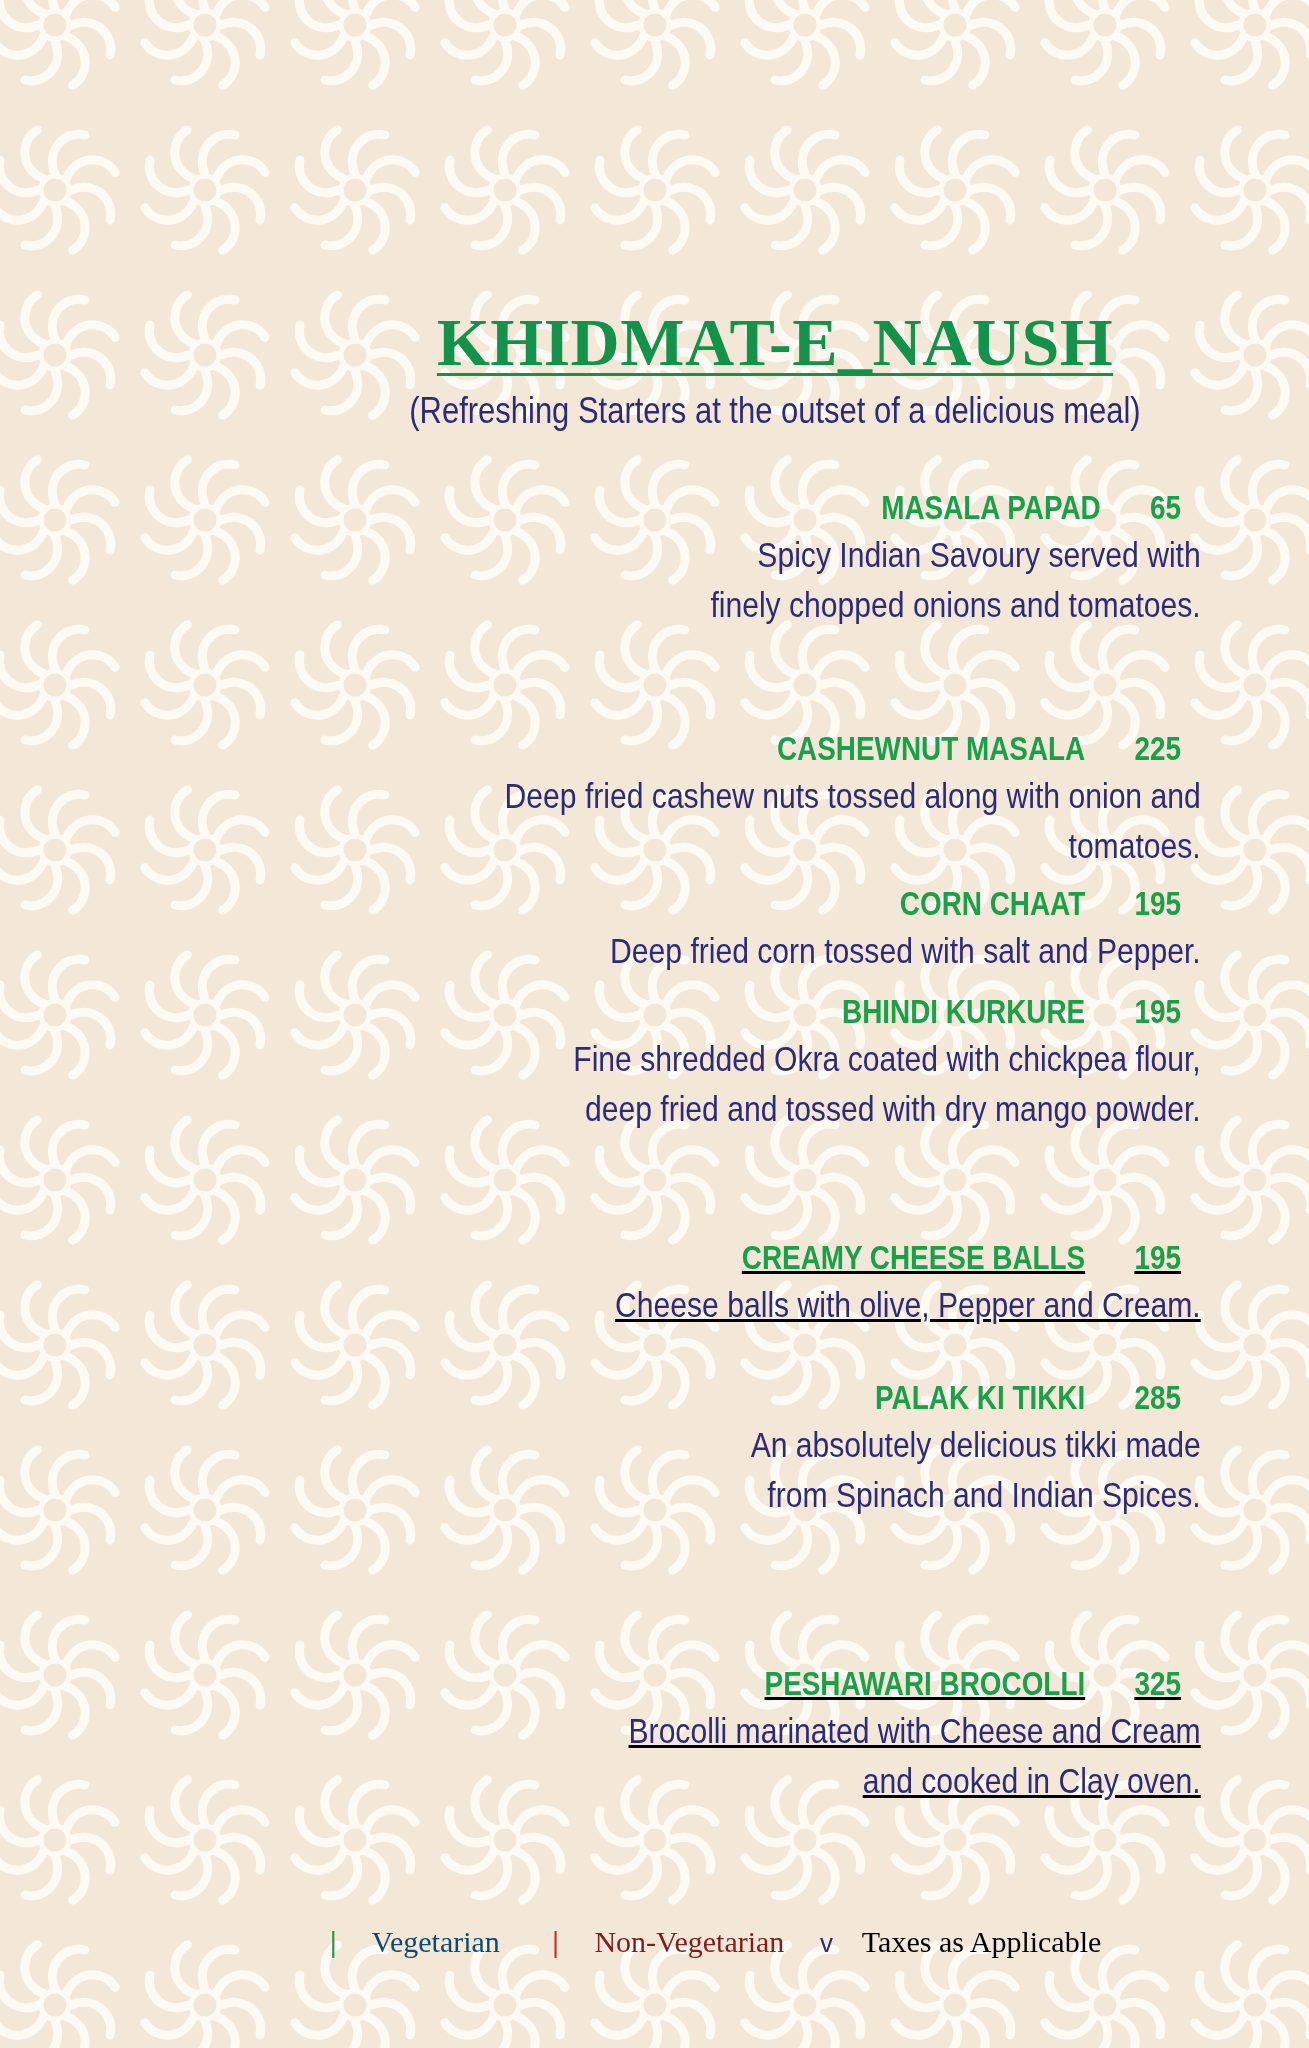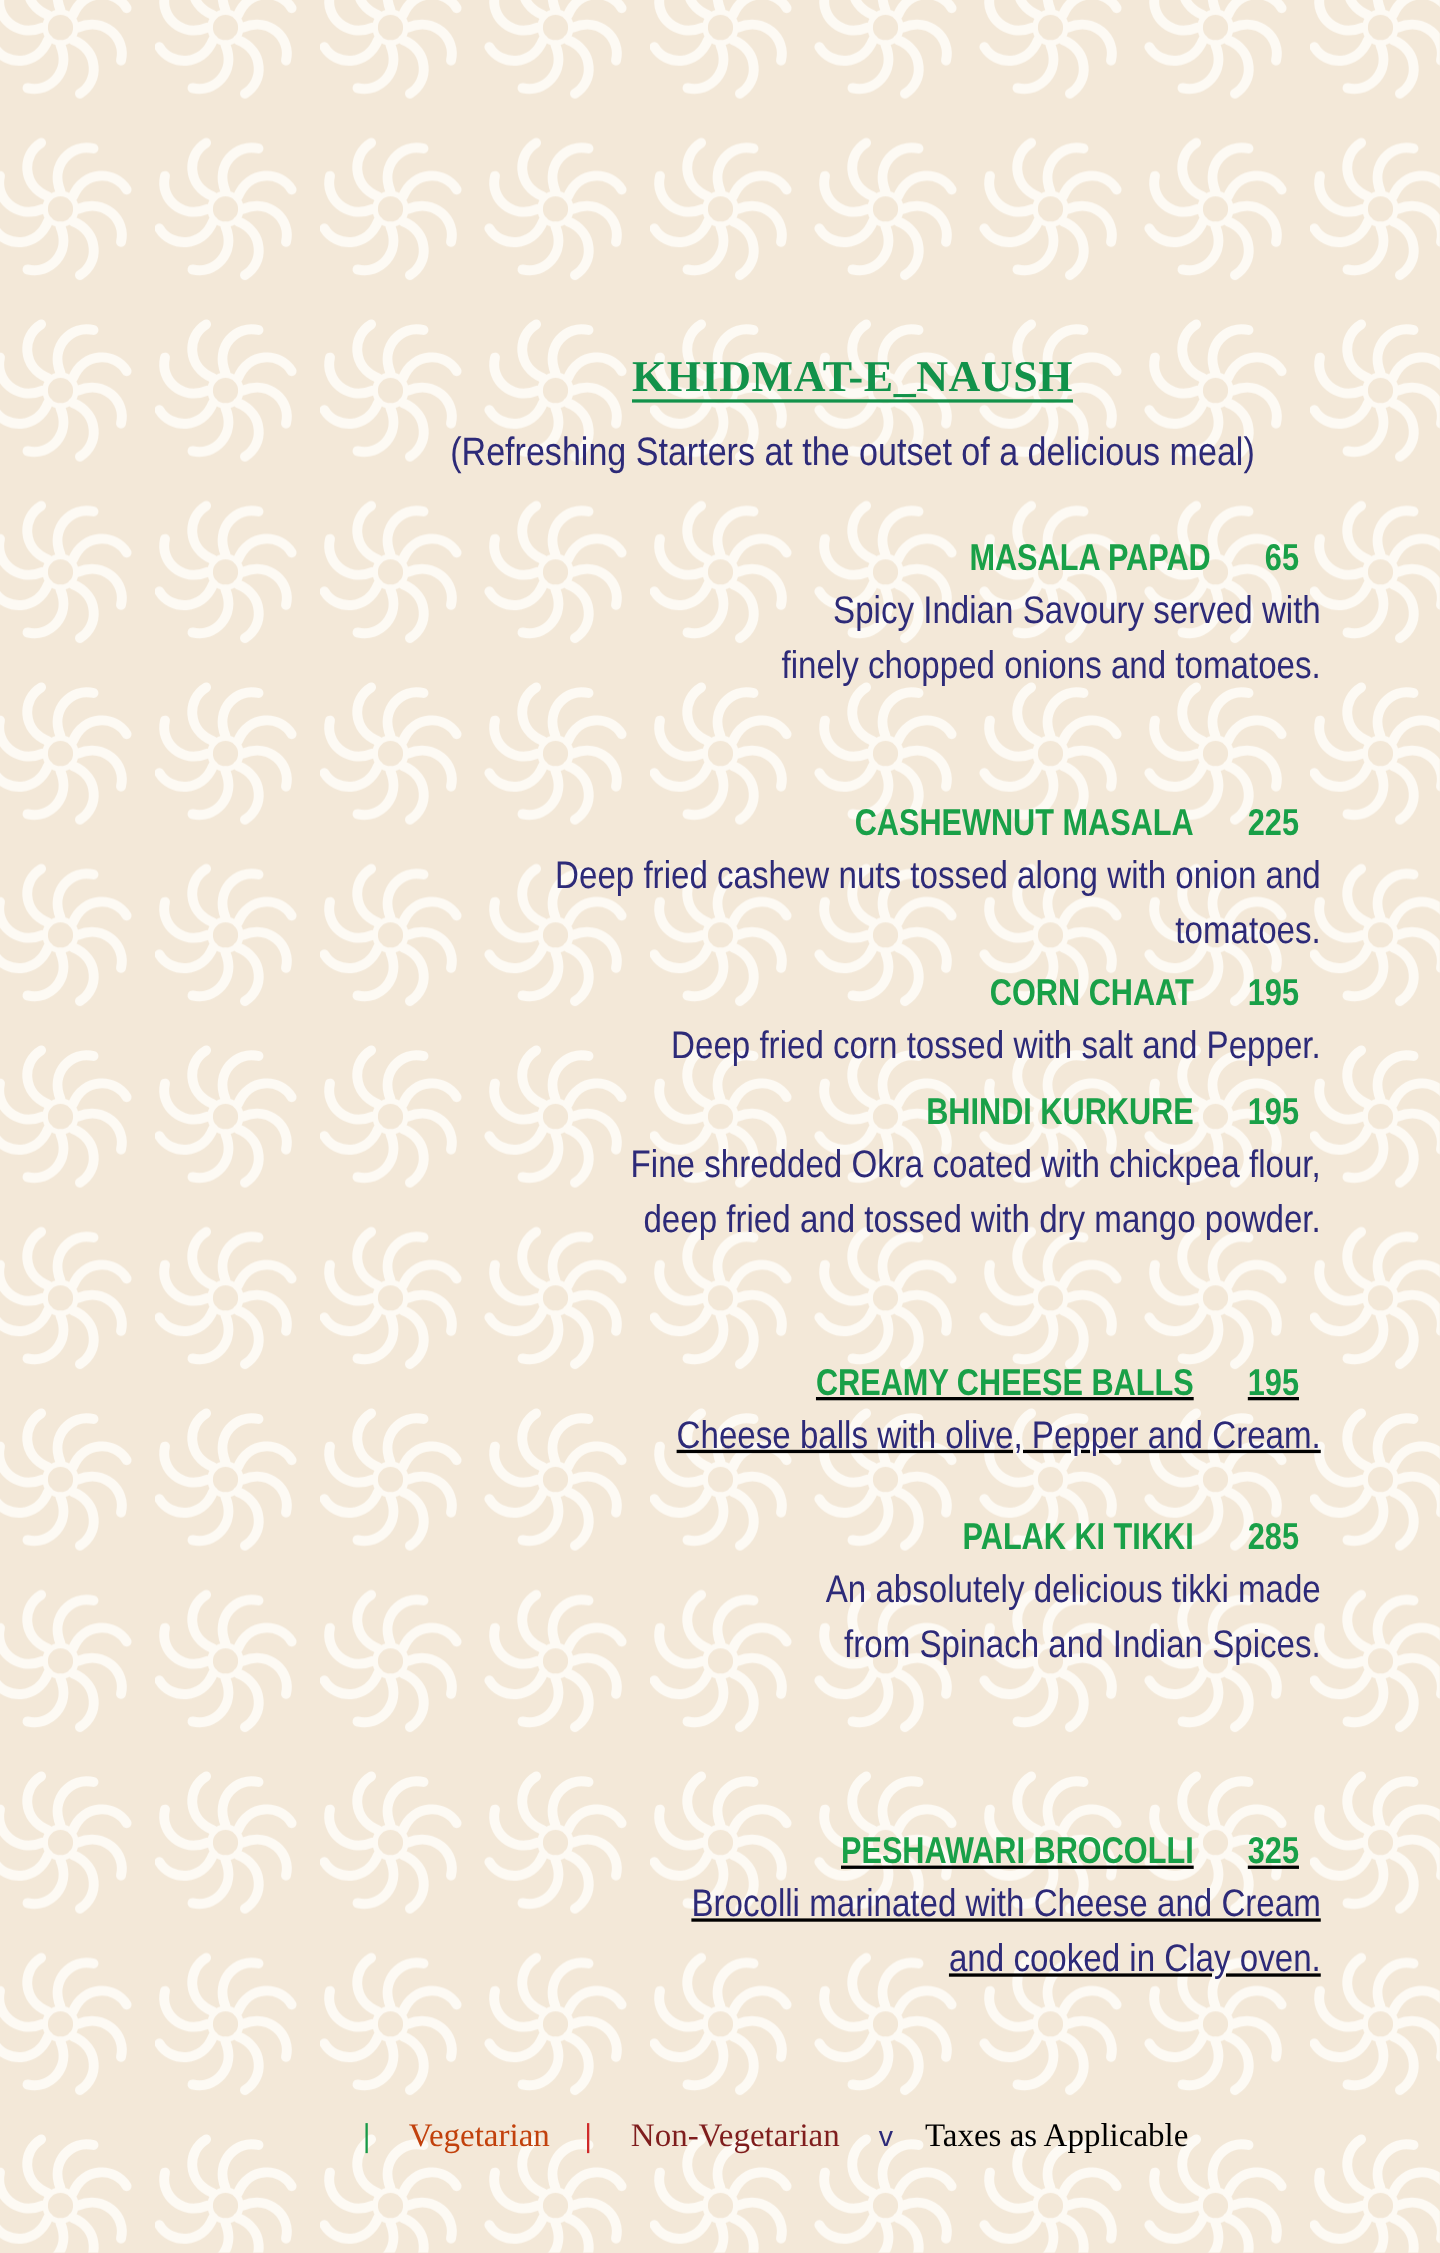--- a/index.html
+++ b/index.html
@@ -23,21 +23,21 @@
     top: 0;
     z-index: 1;
     text-align: center;
   }
   .title {
     position: absolute;
     left: 0; right: 0;
     top: 312px;
     font-family: "Liberation Serif", serif;
     font-weight: bold;
-    font-size: 40px;
+    font-size: 68px;
     color: #12924a;
     letter-spacing: 0.5px;
     line-height: 60px;
   }
   .title span {
     text-decoration: underline;
     text-decoration-thickness: 3px;
     text-underline-offset: 8px;
   }
   .subtitle {
@@ -76,21 +76,21 @@
     top: 1922px;
     left: 330px;
     width: 900px;
     z-index: 1;
     font-family: "Liberation Serif", serif;
     font-size: 30px;
     line-height: 40px;
     white-space: nowrap;
   }
   .footer .veg-mark { color: #189a48; font-weight: bold; margin-right: 28px; }
-  .footer .veg-label { color: #c2410c; margin-right: 24px; }
+  .footer .veg-label { color: #0c4a6e; margin-right: 45px; }
   .footer .nonveg-mark { color: #cf2a2a; font-weight: bold; margin-right: 28px; }
   .footer .nonveg-label { color: #7f1d1d; margin-right: 28px; }
   .footer .tax-mark { color: #2d2a78; margin-right: 22px; font-family: "Liberation Sans", sans-serif; font-size: 26px;}
   .footer .tax-label { color: #000000; }
 </style>
 </head>
 <body>
 
 <svg class="bg-pattern" width="1309" height="2048" xmlns="http://www.w3.org/2000/svg">
   <defs>

